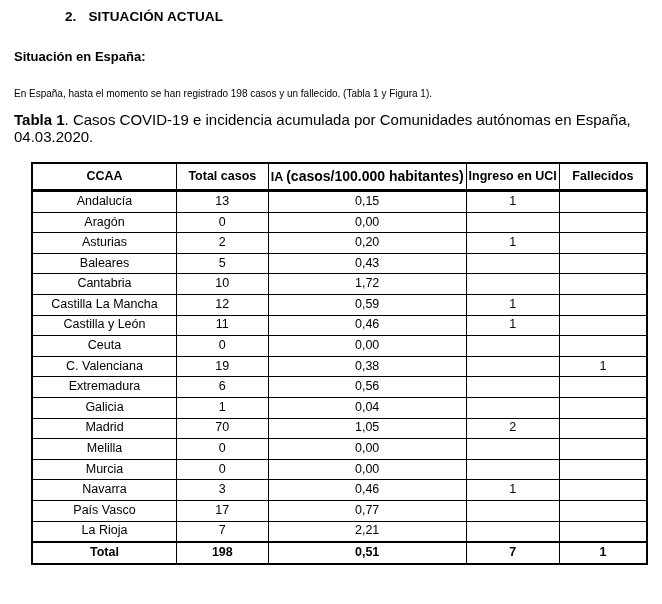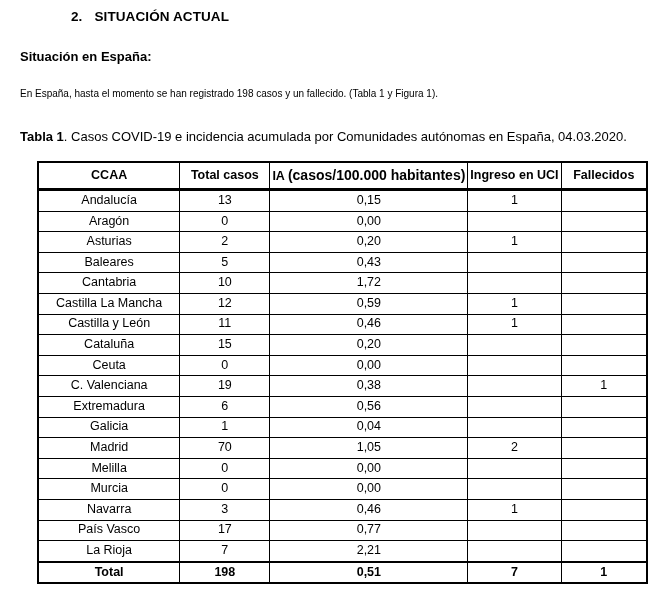--- a/index.html
+++ b/index.html
@@ -9,21 +9,21 @@
     width: 662px;
     height: 604px;
     font-family: "Liberation Sans", sans-serif;
     color: #000000;
     -webkit-font-smoothing: antialiased;
   }
   .page {
     width: 662px;
     height: 604px;
     box-sizing: border-box;
-    padding: 9px 14px 0 20px;
+    padding: 9px 14px 0 14px;
     overflow: hidden;
   }
   .section-heading {
     font-weight: bold;
     font-size: 13.5px;
     margin: 0 0 0 51px;
     letter-spacing: 0.1px;
   }
   .section-heading .num {
     display: inline-block;
@@ -32,22 +32,22 @@
   .subheading {
     font-weight: bold;
     font-size: 13px;
     margin-top: 25px;
   }
   .paragraph {
     font-size: 10px;
     margin-top: 24px;
   }
   .table-caption {
-    font-size: 13px;
-    margin-top: 30px;
+    font-size: 15px;
+    margin-top: 12px;
   }
   .table-caption .bold { font-weight: bold; }
   table.data-table {
     border-collapse: collapse;
     margin-top: 17px;
     margin-left: 17px;
     table-layout: fixed;
     border: 2px solid #000000;
   }
   table.data-table th,
@@ -159,27 +159,20 @@
           <td></td>
         </tr>
         <tr>
           <td>Castilla y León</td>
           <td>11</td>
           <td>0,46</td>
           <td>1</td>
           <td></td>
         </tr>
         <tr>
-          <td>Cataluña</td>
-          <td>15</td>
-          <td>0,20</td>
-          <td></td>
-          <td></td>
-        </tr>
-        <tr>
           <td>Ceuta</td>
           <td>0</td>
           <td>0,00</td>
           <td></td>
           <td></td>
         </tr>
         <tr>
           <td>C. Valenciana</td>
           <td>19</td>
           <td>0,38</td>

